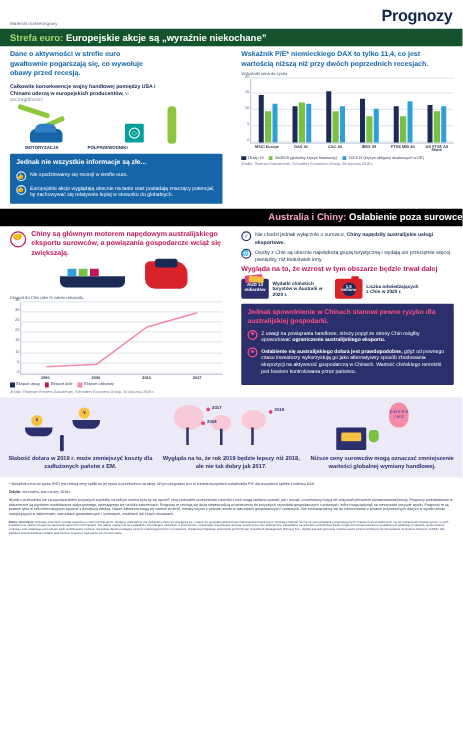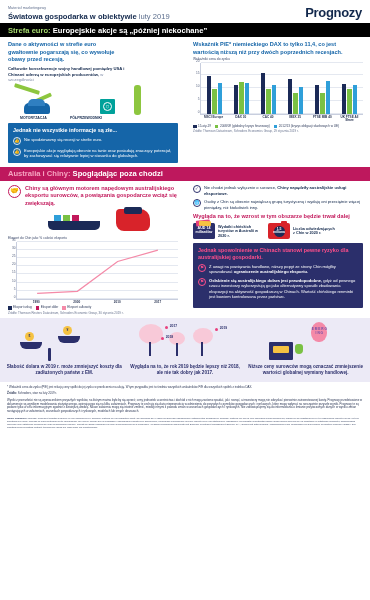--- a/index.html
+++ b/index.html
@@ -16,23 +16,23 @@
 
   
   .topbar { padding: 5px 8px 2px 8px; display:flex; align-items:flex-end; justify-content:space-between; }
   .kicker { font-size: 3.6px; color:#5c6b8a; letter-spacing:.1px; }
   .doc-title { font-size: 7.6px; font-weight: bold; color:#12284c; margin-top:1px; }
   .doc-title .period { font-weight: normal; color:#5d6f8e; }
   .brand { font-size: 13px; font-weight: bold; color:#12284c; letter-spacing:-0.3px; }
 
   
   .sect-bar { height: 14px; display:flex; align-items:center; padding-left:8px; font-size:7.6px; font-weight:bold; color:#fff; }
-  .sect-bar.green { background:#000000; }
+  .sect-bar.green { background:#14532d; }
   .sect-bar.green .hl { color:#a5d86e; }
-  .sect-bar.pink { background:#be185d; }
+  .sect-bar.pink { background:#000000;justify-content:flex-end; }
   .sect-bar.pink .hl { color:#f6a3c0; }
   .sect-bar.purple { background:#6b4ca6; }
   .sect-bar .strong { font-weight:bold; }
 
   
   .cols { display:flex; width:370px; }
   .col { width:185px; padding: 4px 7px 2px 8px; position:relative; }
 
   .lead { font-size:5.6px; font-weight:bold; color:#12284c; line-height:1.3; }
   .lead.pinkish { color:#c2185b; }
@@ -128,30 +128,26 @@
   .balloon { position:absolute; width:16px; height:20px; border-radius:50% 50% 45% 45%; background:#f48aa8; display:flex; align-items:center; justify-content:center; color:#6b4ca6; font-size:3.2px; font-weight:bold; text-align:center; line-height:1.05; }
 </style>
 </head>
 <body>
 
 <div class="page">
 
   <div class="topbar">
     <div>
       <div class="kicker">Materiał marketingowy</div>
-      <div class="doc-title">
-        <span>Światowa gospodarka w obiektywie</span>
-        <span class="period">luty 2019</span>
-      </div>
     </div>
     <div class="brand">Prognozy</div>
   </div>
 
   <div class="sect-bar green">
-    <span class="hl">Strefa euro:</span>&nbsp;<span class="strong">Europejskie akcje są „później niekochane”</span>
+    <span class="hl">Strefa euro:</span>&nbsp;<span class="strong">Europejskie akcje są „wyraźnie niekochane”</span>
   </div>
 
   <div class="cols">
 
     <div class="col">
       <div class="lead" style="color:#1565a8;width:118px">Dane o aktywności w strefie euro gwałtownie pogarszają się, co wywołuje obawy przed recesją.</div>
       <div class="sub" style="width:120px">
         <span class="b">Całkowite konsekwencje wojny handlowej pomiędzy USA i Chinami uderzą w europejskich producentów,</span>
         <span class="faint">w szczególności</span>
       </div>
@@ -256,21 +252,21 @@
               <span class="swatch" style="background: rgb(47, 159, 217);"></span>
               <span>2012/13 (kryzys obligacji skarbowych w UE)</span>
             </div>
           </div>
         <div class="src">Źródło: Thomson Datastream, Schroders Economics Group, 29 stycznia 2019 r.</div>
       </div>
     </div>
   </div>
 
   <div class="sect-bar pink" style="margin-top:2px">
-    <span class="hl">Australia i Chiny:</span>&nbsp;<span class="strong">Spoglądając poza chodzi</span>
+    <span class="hl">Australia i Chiny:</span>&nbsp;<span class="strong">Osłabienie poza surowce</span>
   </div>
 
   <div class="cols">
 
     <div class="col">
       <div style="display:flex;gap:4px;align-items:flex-start">
         <span class="bico" style="border-color:#c2185b;color:#c2185b;width:13px;height:13px;flex:0 0 auto;font-size:7px">🤝</span>
         <div class="lead pinkish">Chiny są głównym motorem napędowym australijskiego eksportu surowców, a powiązania gospodarcze wciąż się zwiększają.</div>
       </div>
 

